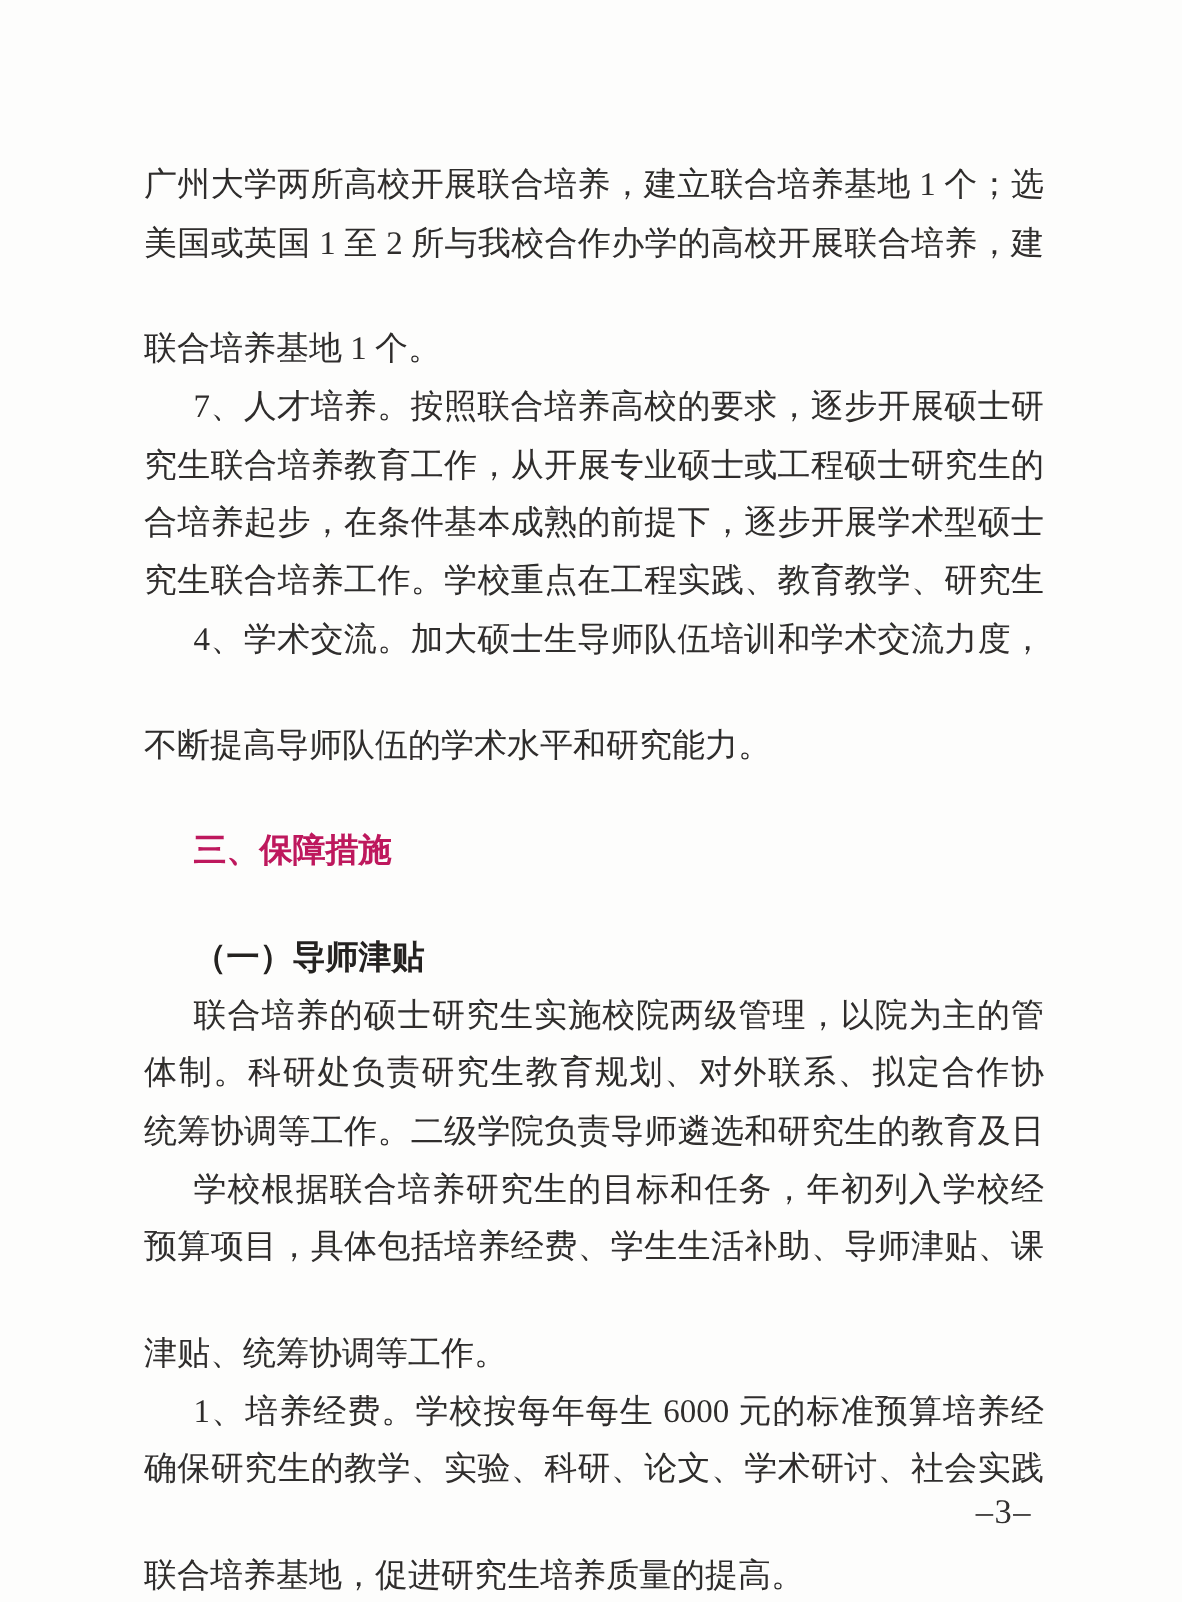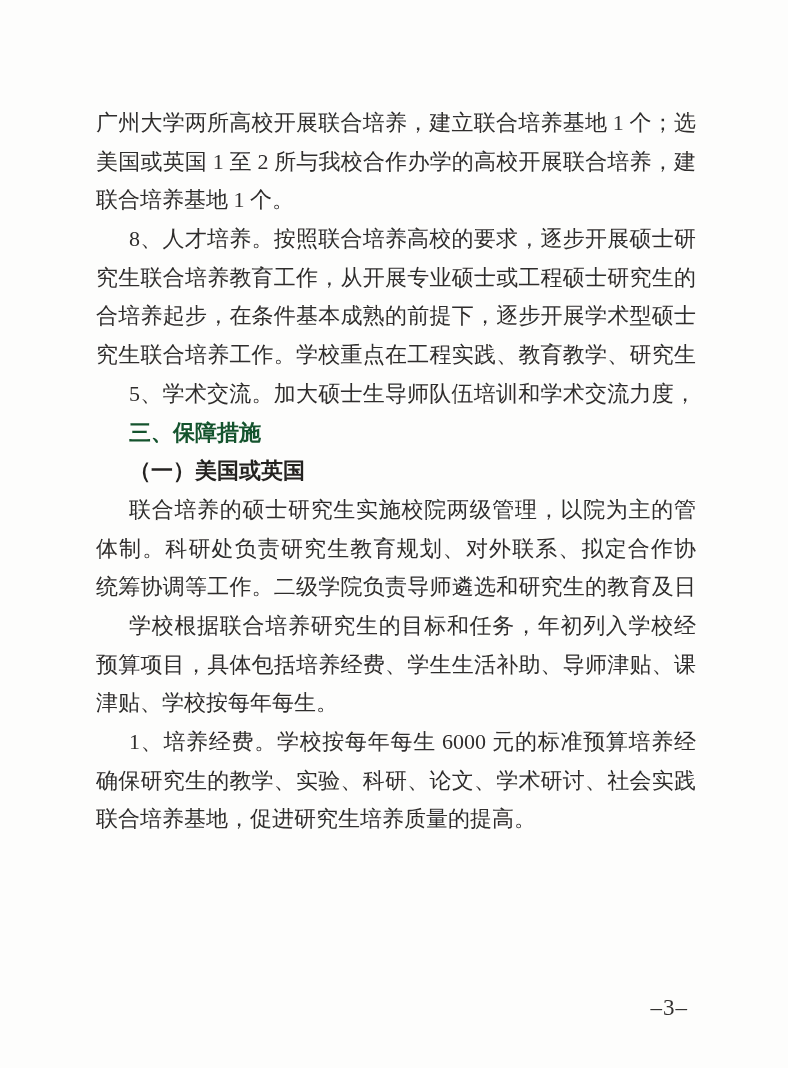--- a/index.html
+++ b/index.html
@@ -30,32 +30,33 @@
     overflow:visible;
     text-align:justify;
   }
   .line.full{
     white-space:normal;
     text-align-last:justify;
     overflow:hidden;
   }
   .line.short{
     text-align-last:left;
+    margin-top:32px;
   }
   .line.indent{
     padding-left:33px;
   }
   .line.body{
     font-family:"Liberation Serif","DejaVu Serif",serif;
     font-weight:400;
   }
   .line.heading-hei{
     font-family:"Liberation Sans","DejaVu Sans",sans-serif;
     font-weight:700;
-    color:#14532d;
+    color:#be185d;
   }
   .line.heading-kai{
     font-family:"Liberation Serif","DejaVu Serif",serif;
     font-weight:700;
     color:#242220;
   }
   .page-number{
     position:absolute;
     top:995px;
     right:100px;
@@ -66,31 +67,32 @@
   }
 </style>
 </head>
 <body>
 
 <div class="page">
   <div class="page-body">
       <div class="line body full">广州大学两所高校开展联合培养，建立联合培养基地 1 个；选择</div>
       <div class="line body full">美国或英国 1 至 2 所与我校合作办学的高校开展联合培养，建立</div>
       <div class="line body short">联合培养基地 1 个。</div>
-      <div class="line body indent full">8、人才培养。按照联合培养高校的要求，逐步开展硕士研</div>
+      <div class="line body indent full">7、人才培养。按照联合培养高校的要求，逐步开展硕士研</div>
       <div class="line body full">究生联合培养教育工作，从开展专业硕士或工程硕士研究生的联</div>
       <div class="line body full">合培养起步，在条件基本成熟的前提下，逐步开展学术型硕士研</div>
       <div class="line body full">究生联合培养工作。学校重点在工程实践、教育教学、研究生毕</div>
-      <div class="line body indent full">5、学术交流。加大硕士生导师队伍培训和学术交流力度，</div>
+      <div class="line body indent full">4、学术交流。加大硕士生导师队伍培训和学术交流力度，</div>
+      <div class="line body short">不断提高导师队伍的学术水平和研究能力。</div>
       <div class="line heading-hei indent short">三、保障措施</div>
-      <div class="line heading-kai indent short">（一）美国或英国</div>
+      <div class="line heading-kai indent short">（一）导师津贴</div>
       <div class="line body indent full">联合培养的硕士研究生实施校院两级管理，以院为主的管理</div>
       <div class="line body full">体制。科研处负责研究生教育规划、对外联系、拟定合作协议、</div>
       <div class="line body full">统筹协调等工作。二级学院负责导师遴选和研究生的教育及日常</div>
       <div class="line body indent full">学校根据联合培养研究生的目标和任务，年初列入学校经费</div>
       <div class="line body full">预算项目，具体包括培养经费、学生生活补助、导师津贴、课时</div>
-      <div class="line body short">津贴、学校按每年每生。</div>
+      <div class="line body short">津贴、统筹协调等工作。</div>
       <div class="line body indent full">1、培养经费。学校按每年每生 6000 元的标准预算培养经费。</div>
       <div class="line body full">确保研究生的教学、实验、科研、论文、学术研讨、社会实践等</div>
       <div class="line body short">联合培养基地，促进研究生培养质量的提高。</div>
     </div>
   <div class="page-number">–3–</div>
 </div>
 
 </body></html>

